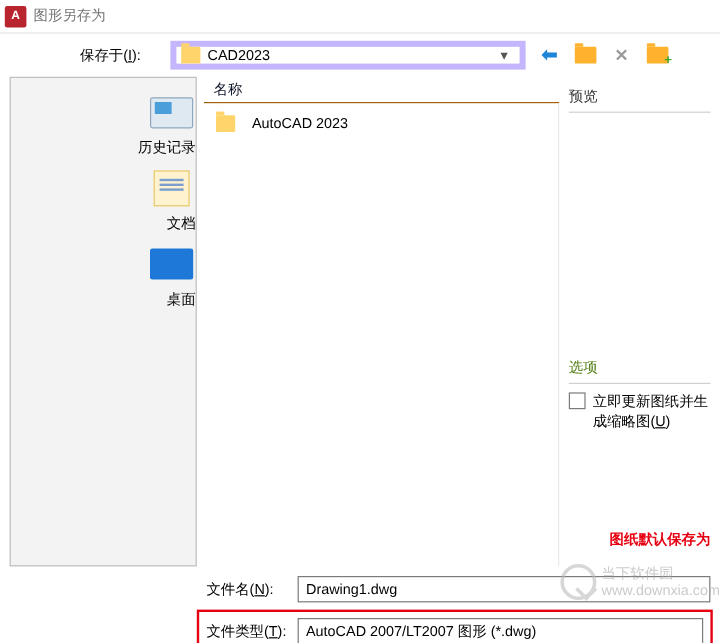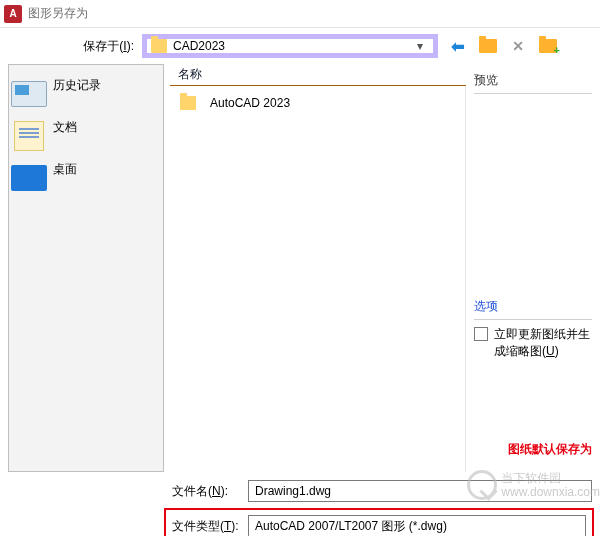--- a/index.html
+++ b/index.html
@@ -1,53 +1,53 @@
 <!DOCTYPE html>
 <html><head>
 <meta charset="utf-8">
 <style>
 *{box-sizing:border-box;margin:0;padding:0;font-family:"Microsoft YaHei","SimSun",sans-serif;font-size:12px}
 body{width:600px;height:536px;background:#fff;position:relative;overflow:hidden}
 .titlebar{height:28px;display:flex;align-items:center;padding:0 4px;background:#fff;border-bottom:1px solid #e5e5e5}
 .app-icon{width:18px;height:18px;background:#B8252F;border-radius:2px;margin-right:6px;display:flex;align-items:center;justify-content:center;color:#fff;font-size:10px;font-weight:bold}
 .title-text{font-size:12px;color:#737373}
 .toprow{height:36px;display:flex;align-items:center;padding:0 6px 0 50px}
-.save-in-label{width:92px;text-align:right;padding-right:8px}
+.save-in-label{width:92px;text-align:center;padding-right:8px}
 .u{text-decoration:underline}
 .path-dd{flex:0 0 296px;height:24px;border:5px solid #c4b5fd;display:flex;align-items:center;padding:0 4px;background:#fff}
 .folder-mini{width:16px;height:14px;background:#FFD56B;border-radius:1px;margin-right:6px;position:relative}
 .folder-mini:before{content:"";position:absolute;top:-3px;left:0;width:7px;height:3px;background:#FFD56B;border-radius:1px 1px 0 0}
 .dd-caret{margin-left:auto;width:18px;text-align:center;color:#555}
 .nav-icons{display:flex;align-items:center;gap:10px;margin-left:10px}
 .nav-btn{width:20px;height:20px;display:flex;align-items:center;justify-content:center}
 .arrow-back{color:#1E86D8;font-size:16px;font-weight:bold}
 .folder-up{width:18px;height:14px;background:#FFB22E;border-radius:1px;position:relative}
 .folder-up:before{content:"";position:absolute;top:-3px;left:0;width:7px;height:3px;background:#FFB22E;border-radius:1px 1px 0 0}
 .x-mark{color:#999;font-size:14px;font-weight:bold}
 .folder-new{width:18px;height:14px;background:#FFB22E;border-radius:1px;position:relative}
 .folder-new:before{content:"";position:absolute;top:-3px;left:0;width:7px;height:3px;background:#FFB22E;border-radius:1px 1px 0 0}
 .folder-new:after{content:"+";position:absolute;right:-3px;bottom:-3px;color:#3FA82E;font-size:11px;font-weight:bold}
 .mainarea{display:flex;height:408px}
 .sidebar{width:156px;background:#f3f3f3;border:1px solid #bfbfbf;margin:0 6px 0 8px;display:flex;flex-direction:column;align-items:center;padding-top:12px;gap:8px}
-.side-item{display:flex;align-items:flex-start;gap:4px;width:100%}
+.side-item{display:flex;flex-direction:column;align-items:flex-end;gap:4px;width:100%}
 .side-icon{width:40px;height:34px;display:flex;align-items:center;justify-content:center}
 .hist-icon{width:36px;height:26px;background:#dfe9f2;border:1px solid #8fa8bf;border-radius:2px;position:relative}
 .hist-icon:before{content:"";position:absolute;left:3px;top:3px;width:14px;height:10px;background:#4a9ed9}
 .doc-icon{width:30px;height:30px;background:#FFF3CF;border:1px solid #E4C96B;position:relative}
 .doc-icon:before{content:"";position:absolute;left:4px;top:6px;right:4px;height:2px;background:#7a9ed0;box-shadow:0 4px 0 #7a9ed0,0 8px 0 #7a9ed0}
 .desk-icon{width:36px;height:26px;background:#1E78D8;border-radius:2px}
 .side-label{font-size:12px;color:#000}
 .file-panel{flex:1;display:flex;flex-direction:column}
 .file-header{height:22px;border-bottom:1px solid #a16207;display:flex;align-items:center;padding:0 8px;color:#0f172a}
 .file-list{flex:1;padding:6px;border-right:1px solid #e8e8e8}
 .file-row{display:flex;align-items:center;height:22px;gap:8px;padding:0 4px}
 .right-panel{width:134px;padding:4px 8px;display:flex;flex-direction:column}
 .rp-header{font-size:12px;color:#333;padding:4px 0;border-bottom:1px solid #d0d0d0;margin-bottom:12px}
 .preview-box{flex:0 0 180px}
-.opt-header{font-size:12px;color:#1d4ed8;padding:4px 0;border-bottom:1px solid #d0d0d0;margin:8px 0 6px}
+.opt-header{font-size:12px;color:#4d7c0f;padding:4px 0;border-bottom:1px solid #d0d0d0;margin:8px 0 6px}
 .checkbox-row{display:flex;align-items:flex-start;gap:6px}
 .chk{width:14px;height:14px;border:1px solid #7a7a7a;flex-shrink:0;margin-top:1px}
 .red-note{color:#E60012;font-weight:bold;margin-top:auto;padding:10px 0;text-align:right}
 .bottomrow{padding:6px 8px 2px 172px;display:flex;align-items:center;height:34px}
 .bottom-label{width:76px}
 .bottom-input{flex:1;height:22px;border:1px solid #7a7a7a;padding:0 6px;font-family:"SimSun",monospace;display:flex;align-items:center;background:#fff}
 .red-box{border:2px solid #E60012;margin:2px 6px 6px 164px;padding:4px 6px;display:flex;align-items:center;height:36px}
 .watermark{position:absolute;right:0;bottom:36px;display:flex;align-items:center;gap:4px;opacity:.55;pointer-events:none}
 .wm-circle{width:30px;height:30px;border:3px solid #b8b8b8;border-radius:50%;position:relative}
 .wm-circle:before{content:"";position:absolute;right:-1px;bottom:-1px;width:10px;height:10px;border-right:3px solid #b8b8b8;border-bottom:3px solid #b8b8b8;transform:rotate(45deg)}

